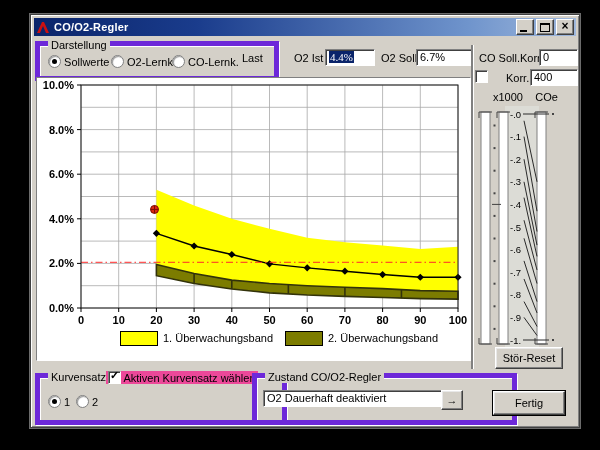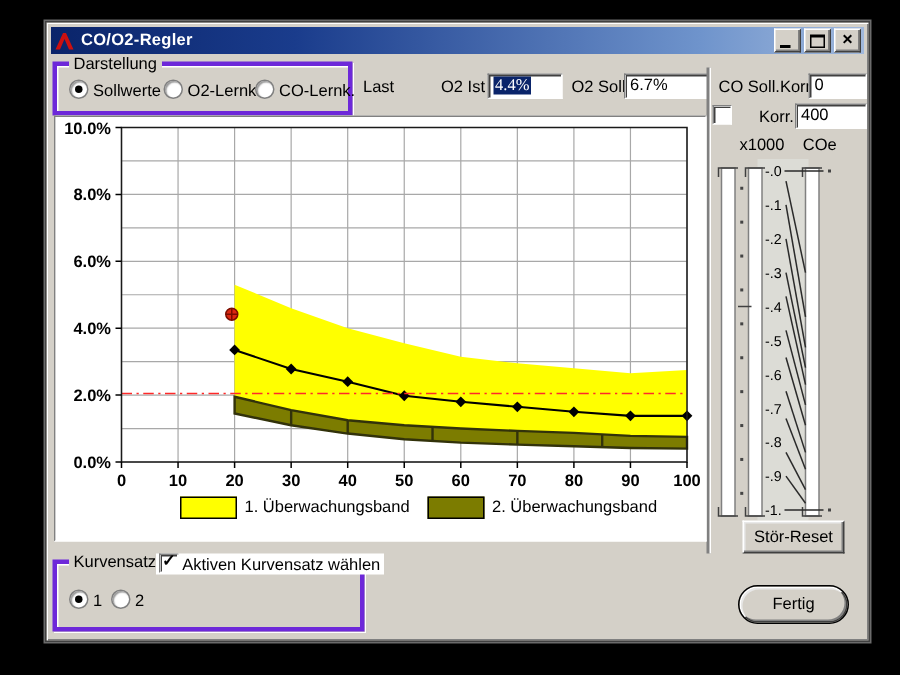--- a/index.html
+++ b/index.html
@@ -28,22 +28,23 @@
     box-shadow:inset -1px -1px 0 #808080;
     font-size:9px;line-height:12px;text-align:center;font-weight:bold;color:#000;
     position:relative;
   }
   .tb-btn.min::after{content:"";position:absolute;left:3px;bottom:2px;width:7px;height:2px;background:#000;}
   .tb-btn.max::after{content:"";position:absolute;left:3px;top:3px;width:8px;height:6px;border:1px solid #000;border-top-width:2px;}
   .tb-btn.close::after{content:"\00d7";position:absolute;left:0;top:0;width:100%;text-align:center;font-size:12px;line-height:12px;}
 
   .groupbox{
     position:absolute;
-    border:3px solid #6d28d9;
+    border:5px solid #6d28d9;
     box-shadow:inset 1px 1px 0 #fff, 1px 1px 0 #fff;
+    padding-left:40px;
   }
   .groupbox .legend{
     position:absolute;top:-7px;left:8px;background:#d4d0c8;padding:0 3px;font-size:11px;
   }
   .lbl{position:absolute;white-space:nowrap;font-size:11px;}
   .field{
     position:absolute;background:#fff;
     border:1px solid;border-color:#808080 #fff #fff #808080;
     box-shadow:inset 1px 1px 0 #404040;
     font-size:11px;line-height:15px;padding:0 3px;white-space:nowrap;overflow:hidden;
@@ -58,21 +59,21 @@
     vertical-align:-2px;position:relative;}
   .checkbox.on::after{content:"\2713";position:absolute;left:1px;top:-3px;font-size:11px;font-weight:bold;}
 
   .btn{
     position:absolute;background:#d4d0c8;
     border:1px solid;border-color:#fff #404040 #404040 #fff;
     box-shadow:inset -1px -1px 0 #808080, inset 1px 1px 0 #e8e8e8;
     text-align:center;font-size:11px;font-family:"Liberation Sans",sans-serif;
     display:flex;align-items:center;justify-content:center;cursor:default;
   }
-  .btn.default{outline:1px solid #000;border-radius:12px;}
+  .btn.default{outline:1px solid #000;}
 
   .chart-panel{
     position:absolute;left:5px;top:62px;width:433px;height:282px;background:#fff;
     border:1px solid;border-color:#808080 #fff #fff #808080;
     box-shadow:inset 1px 1px 0 #404040;
   }
   .legend-row{position:absolute;left:0;top:253px;width:100%;height:16px;}
   .swatch{position:absolute;width:36px;height:13px;border:1px solid #000;}
   .legend-label{position:absolute;top:1px;font-size:11px;white-space:nowrap;}
 
@@ -273,31 +274,38 @@
     <div class="legend-row">
       <span class="swatch" id="swatch-1" style="left: 83px; background: rgb(255, 255, 0);"></span>
       <span class="legend-label" style="left:126px;">1. Überwachungsband</span>
       <span class="swatch" id="swatch-2" style="left: 248px; background: rgb(124, 124, 0);"></span>
       <span class="legend-label" style="left:291px;">2. Überwachungsband</span>
     </div>
   </div>
 
   <div class="groupbox" style="left:4px;top:358px;width:202px;height:42px;">
     <span class="legend">Kurvensatz:</span>
-    <span class="lbl" style="left:66px;top:-7px;background:#ffffff;padding:0 2px;">
+    <span class="lbl" style="left:66px;top:-7px;background:#ec4899;padding:0 2px;">
       <span class="checkbox on"></span>
       <span>Aktiven Kurvensatz wählen</span>
     </span>
     <span class="lbl" style="left:8px;top:17px;">
       <span class="radio on"></span>
       <span>1</span>
     </span>
     <span class="lbl" style="left:36px;top:17px;">
       <span class="radio"></span>
       <span>2</span>
     </span>
   </div>
 
+  <div class="groupbox" style="left:221px;top:358px;width:215px;height:42px;">
+    <span class="legend">Zustand CO/O2-Regler</span>
+    <div class="field" style="left:6px;top:12px;width:172px;height:15px;">O2 Dauerhaft deaktiviert</div>
+    <div class="btn" style="left:184px;top:12px;width:20px;height:18px;font-weight:bold;">
+      <span>→</span>
+    </div>
+  </div>
 
   <div class="btn" style="left:464px;top:332px;width:66px;height:20px;">Stör-Reset</div>
   <div class="btn default" style="left:462px;top:376px;width:70px;height:22px;">Fertig</div>
 
 </div>
 
 </body></html>

